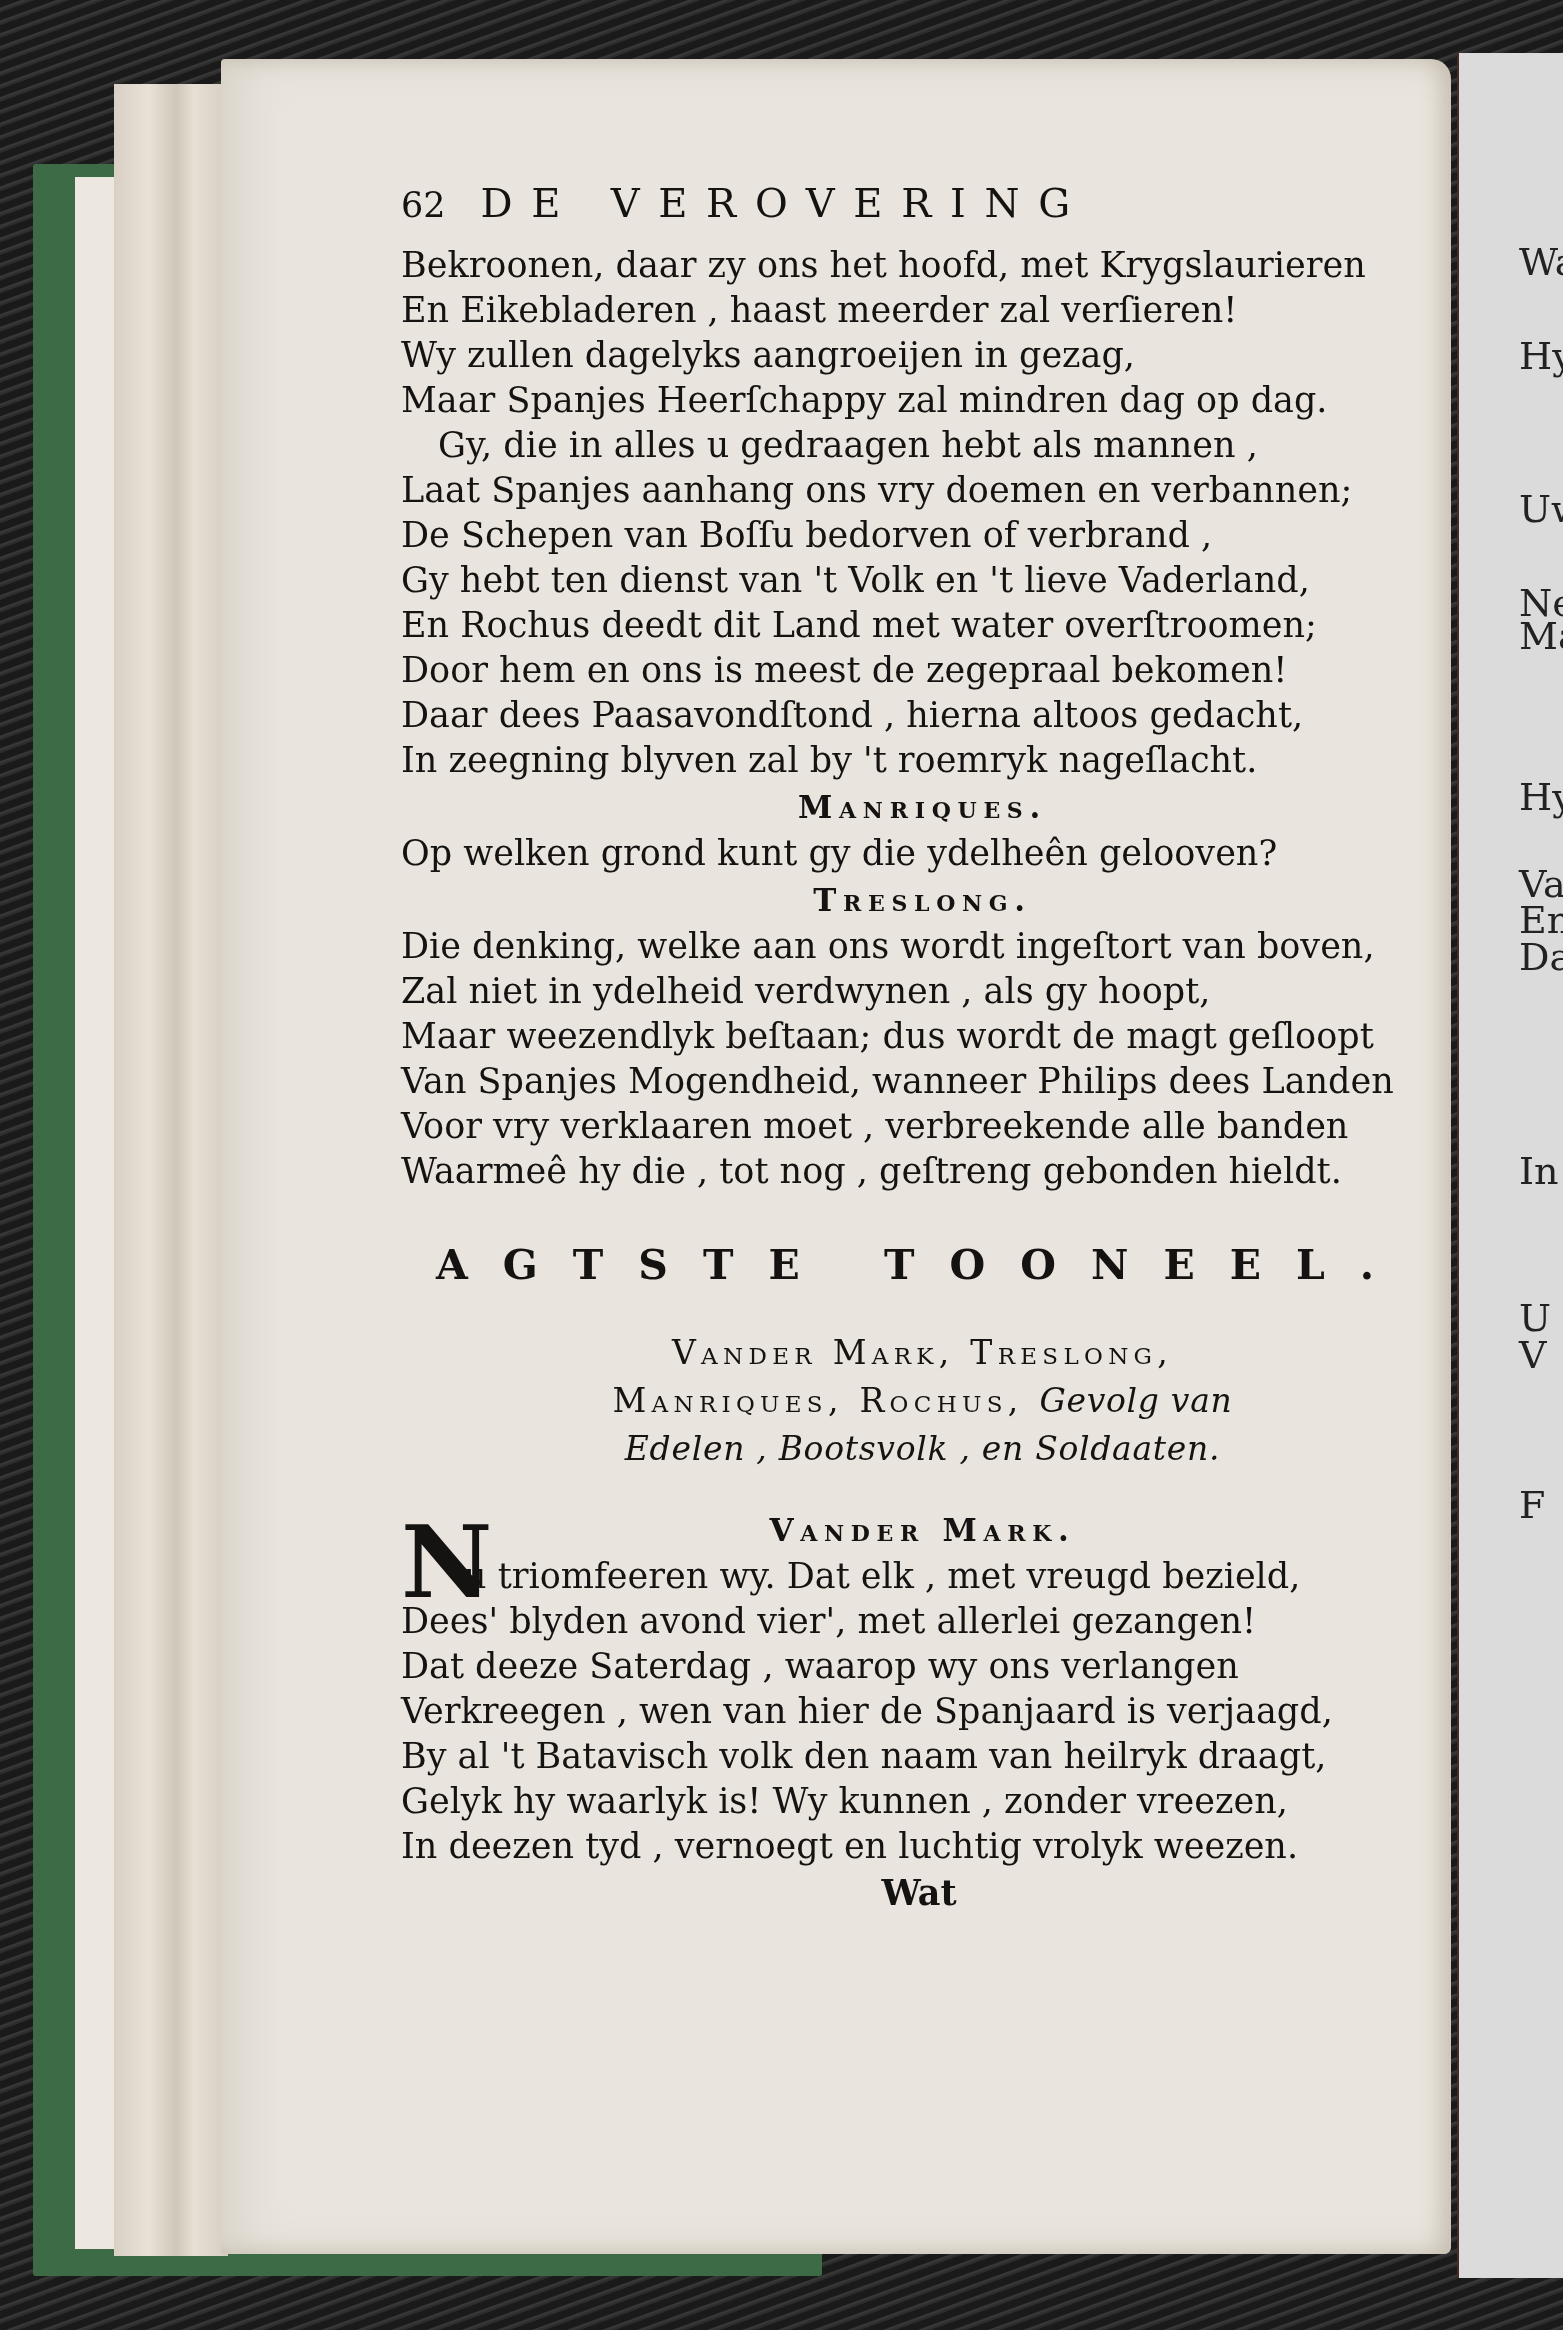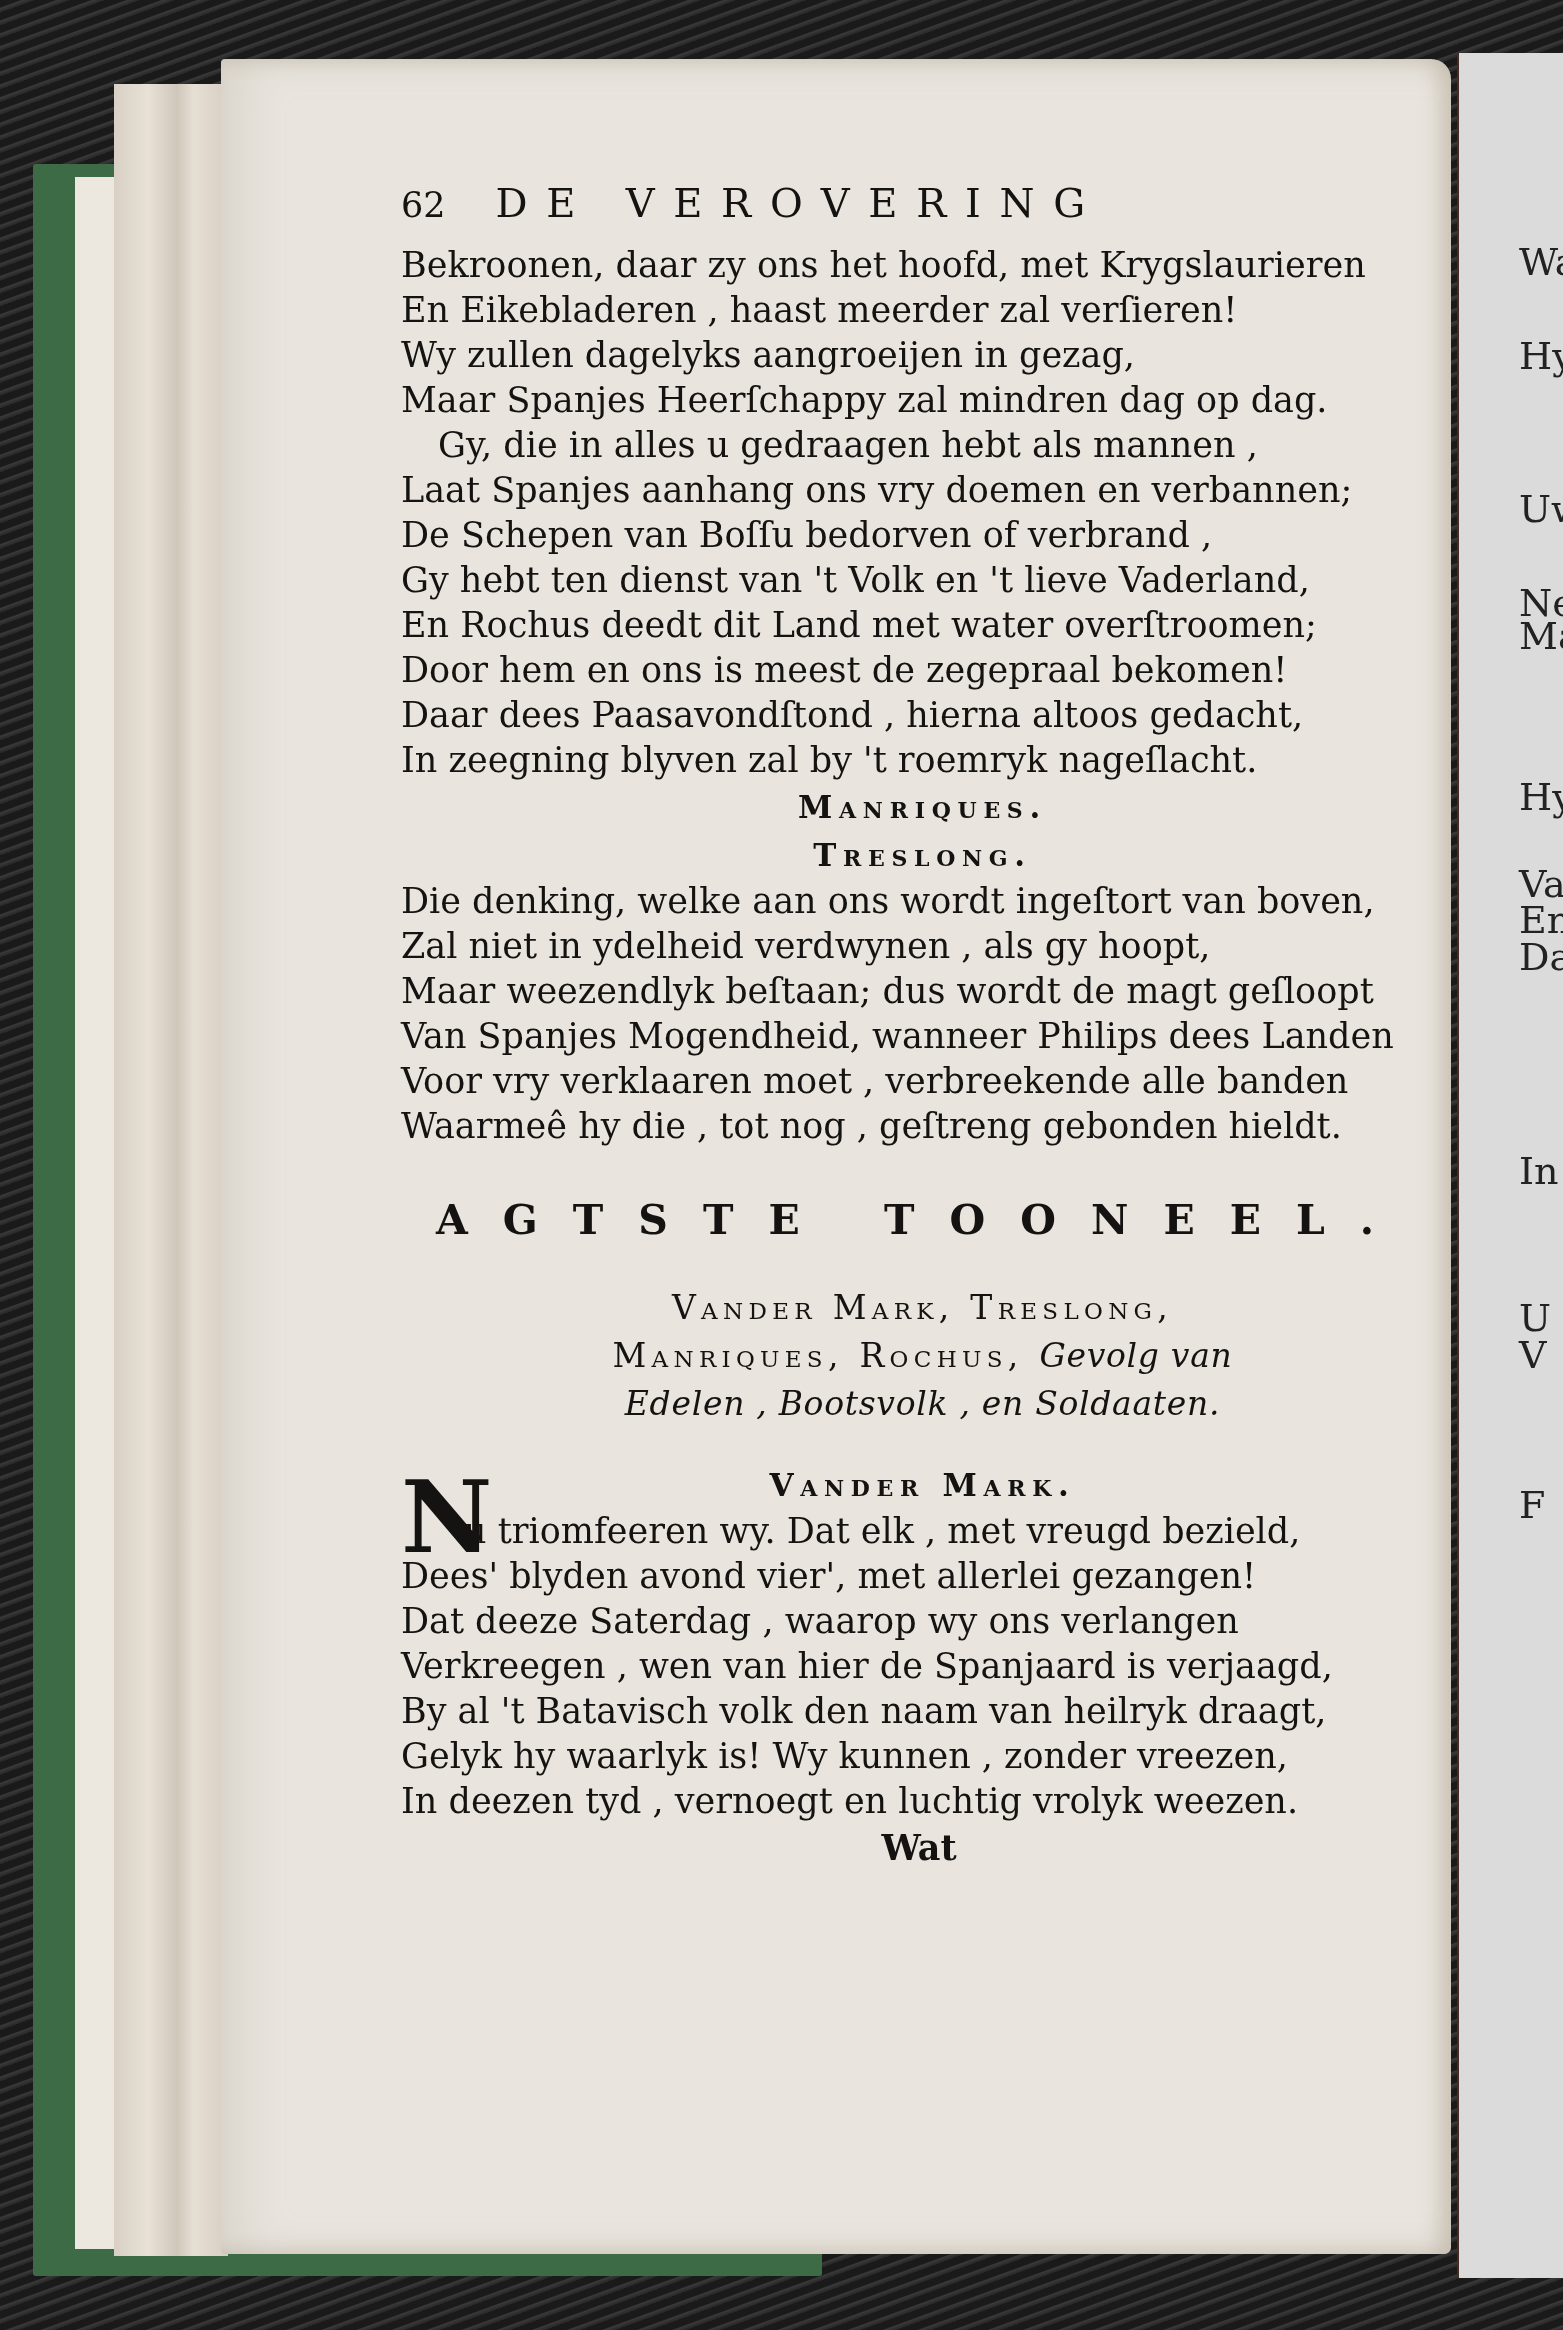--- a/index.html
+++ b/index.html
@@ -29,21 +29,21 @@
   .right-page {
     position: absolute; left: 1457px; top: 53px; width: 106px; height: 2225px;
     background: #dcdbdb;
     border-left: 2.7px solid #4a2a20;
   }
   .right-frag {
     position: absolute; left: 60px; font-size: 38px; color: #222; white-space: nowrap;
   }
   .text { position: absolute; left: 401px; top: 180px; width: 1043px; color: #151311; }
   .running-head {
-    display: flex; align-items: baseline; gap: 50px; height: 63px; font-size: 33px;
+    display: flex; align-items: baseline; gap: 35px; height: 63px; font-size: 33px;
   }
   .running-head .num { font-size: 35px; }
   .running-head .title { letter-spacing: 18.7px; font-size: 40px; }
   .line { font-size: 35px; line-height: 45px; white-space: nowrap; }
   .line.indent { padding-left: 37px; }
   .speaker {
     text-align: center; font-size: 31px; line-height: 48px; letter-spacing: 6.7px;
     font-variant: small-caps; font-weight: bold;
   }
   .scene-title {
@@ -100,20 +100,21 @@
     <div class="line">Laat Spanjes aanhang ons vry doemen en verbannen;</div>
     <div class="line">De Schepen van Boſſu bedorven of verbrand ,</div>
     <div class="line">Gy hebt ten dienst van 't Volk en 't lieve Vaderland,</div>
     <div class="line">En Rochus deedt dit Land met water overſtroomen;</div>
     <div class="line">Door hem en ons is meest de zegepraal bekomen!</div>
     <div class="line">Daar dees Paasavondſtond , hierna altoos gedacht,</div>
     <div class="line">In zeegning blyven zal by 't roemryk nageſlacht.</div>
   </div>
 
   <div class="speaker">Manriques.</div>
+  <div class="line">Op welken grond kunt gy die ydelheên gelooven?</div>
 
   <div class="speaker">Treslong.</div>
   <div class="line">Die denking, welke aan ons wordt ingeſtort van boven,</div>
   <div class="line">Zal niet in ydelheid verdwynen , als gy hoopt,</div>
   <div class="line">Maar weezendlyk beſtaan; dus wordt de magt geſloopt</div>
   <div class="line">Van Spanjes Mogendheid, wanneer Philips dees Landen</div>
   <div class="line">Voor vry verklaaren moet , verbreekende alle banden</div>
   <div class="line">Waarmeê hy die , tot nog , geſtreng gebonden hieldt.</div>
 
   <div class="scene-title">AGTSTE TOONEEL.</div>

